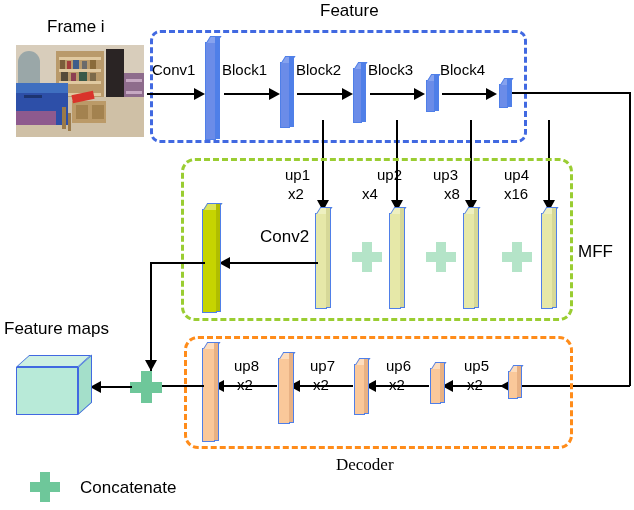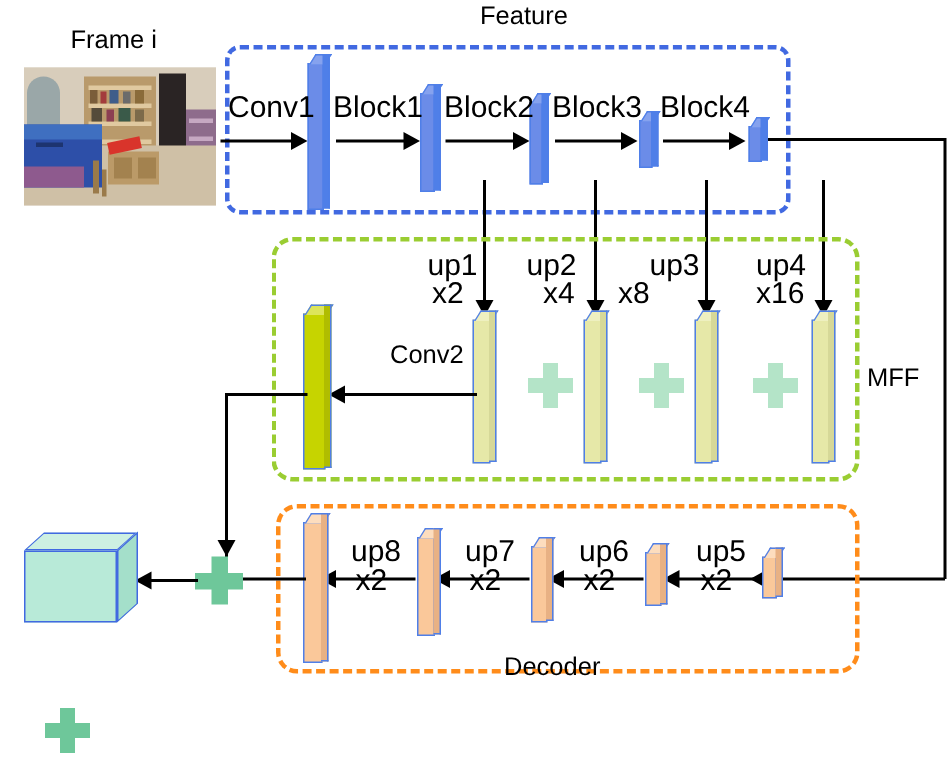--- a/index.html
+++ b/index.html
@@ -17,21 +17,21 @@
     background: #ffffff;
     overflow: hidden;
   }
   .lbl {
     position: absolute;
     color: #000000;
     white-space: pre;
     line-height: 1.05;
   }
   .t18 { font-size: 17px; }
-  .t17 { font-size: 20px; }
+  .t17 { font-size: 15px; }
 
   
   .group-box {
     position: absolute;
     box-sizing: border-box;
     border-style: dashed;
     background: transparent;
   }
   .encoder-box {
     border-width: 3px;
@@ -247,25 +247,25 @@
   <div class="line vline" style="left:548px; top:120px; height:84px;"></div>
   <div class="arrowhead ah-down" style="left:543px; top:200px;"></div>
 
   <div class="group-box mff-box" style="left:181px; top:158px; width:392px; height:163px;"></div>
 
   <div class="lbl t18" style="left:578px; top:243px;">MFF</div>
 
   <div class="lbl t17" style="left:285px; top:167px;">up1</div>
   <div class="lbl t17" style="left:288px; top:186px;">x2</div>
 
-  <div class="lbl t17" style="left:351px; top:167px;">up2</div>
+  <div class="lbl t17" style="left:377px; top:167px;">up2</div>
   <div class="lbl t17" style="left:362px; top:186px;">x4</div>
 
   <div class="lbl t17" style="left:433px; top:167px;">up3</div>
-  <div class="lbl t17" style="left:412px; top:186px;">x8</div>
+  <div class="lbl t17" style="left:444px; top:186px;">x8</div>
 
   <div class="lbl t17" style="left:504px; top:167px;">up4</div>
   <div class="lbl t17" style="left:504px; top:186px;">x16</div>
 
   <div class="bar" style="left:315px; top:213px; width:12px; height:96px; background:#e6e8a8;">
     <div class="top" style="width:12px; background:#eef0c0; transform:skewX(-32deg); transform-origin:bottom left;"></div>
     <div class="side" style="background:#d6d898;"></div>
   </div>
 
   <div class="bar" style="left:389px; top:213px; width:12px; height:96px; background:#e6e8a8;">
@@ -304,21 +304,21 @@
     <div class="top" style="width:15px; background:#dde55a; transform:skewX(-32deg); transform-origin:bottom left;"></div>
     <div class="side" style="background:#b0bd00;"></div>
   </div>
 
   <div class="line vline" style="left:150px; top:262px; height:124px;"></div>
   <div class="line hline" style="left:150px; top:262px; width:55px;"></div>
   <div class="arrowhead ah-down" style="left:145px; top:360px;"></div>
 
   <div class="group-box decoder-box" style="left:184px; top:336px; width:389px; height:113px;"></div>
 
-  <div class="lbl t18" style="left:336px; top:436px;">Decoder</div>
+  <div class="lbl t18" style="left:336px; top:456px;font-family:Liberation Serif, serif;">Decoder</div>
 
   <div class="bar" style="left:508px; top:371px; width:10px; height:28px; background:#fac89a;">
     <div class="top" style="width:10px; background:#fdddbe; transform:skewX(-32deg); transform-origin:bottom left;"></div>
     <div class="side" style="background:#e8b184;"></div>
   </div>
   <div class="lbl t17" style="left:464px; top:358px;">up5</div>
   <div class="lbl t17" style="left:467px; top:377px;">x2</div>
 
   <div class="line hline" style="left:448px; top:385px; width:58px;"></div>
   <div class="arrowhead ah-left" style="left:442px; top:380px;"></div>
@@ -361,30 +361,32 @@
   <div class="line hline" style="left:162px; top:385px; width:42px;"></div>
 
   <div class="plus" style="left:130px; top:371px; width:32px; height:32px; color:#6ec79a;">
     <div class="v" style="left:11px; top:0; width:11px; height:32px;"></div>
     <div class="h" style="left:0; top:11px; width:32px; height:11px;"></div>
   </div>
 
   <div class="line hline" style="left:96px; top:386px; width:36px;"></div>
   <div class="arrowhead ah-left" style="left:90px; top:381px;"></div>
 
+  <div class="lbl t18" style="left:4px; top:320px;">Feature maps</div>
 
   <div class="cube" style="left:16px; top:355px; width:78px; height:68px;">
 
     <div class="face" style="left:0; top:0; width:62px; height:12px;
          background:#cdf0e2; transform:skewX(-48deg); transform-origin:bottom left;"></div>
 
     <div class="face" style="left:62px; top:12px; width:14px; height:48px;
          background:#a4dfca; transform:skewY(-42deg); transform-origin:top left;"></div>
 
     <div class="face" style="left:0; top:12px; width:62px; height:48px; background:#b8ead8;"></div>
   </div>
 
   <div class="plus" style="left:30px; top:472px; width:30px; height:30px; color:#6ec79a;">
     <div class="v" style="left:10px; top:0; width:10px; height:30px;"></div>
     <div class="h" style="left:0; top:10px; width:30px; height:10px;"></div>
   </div>
+  <div class="lbl t18" style="left:80px; top:479px;">Concatenate</div>
 
 </div>
 
 </body></html>

